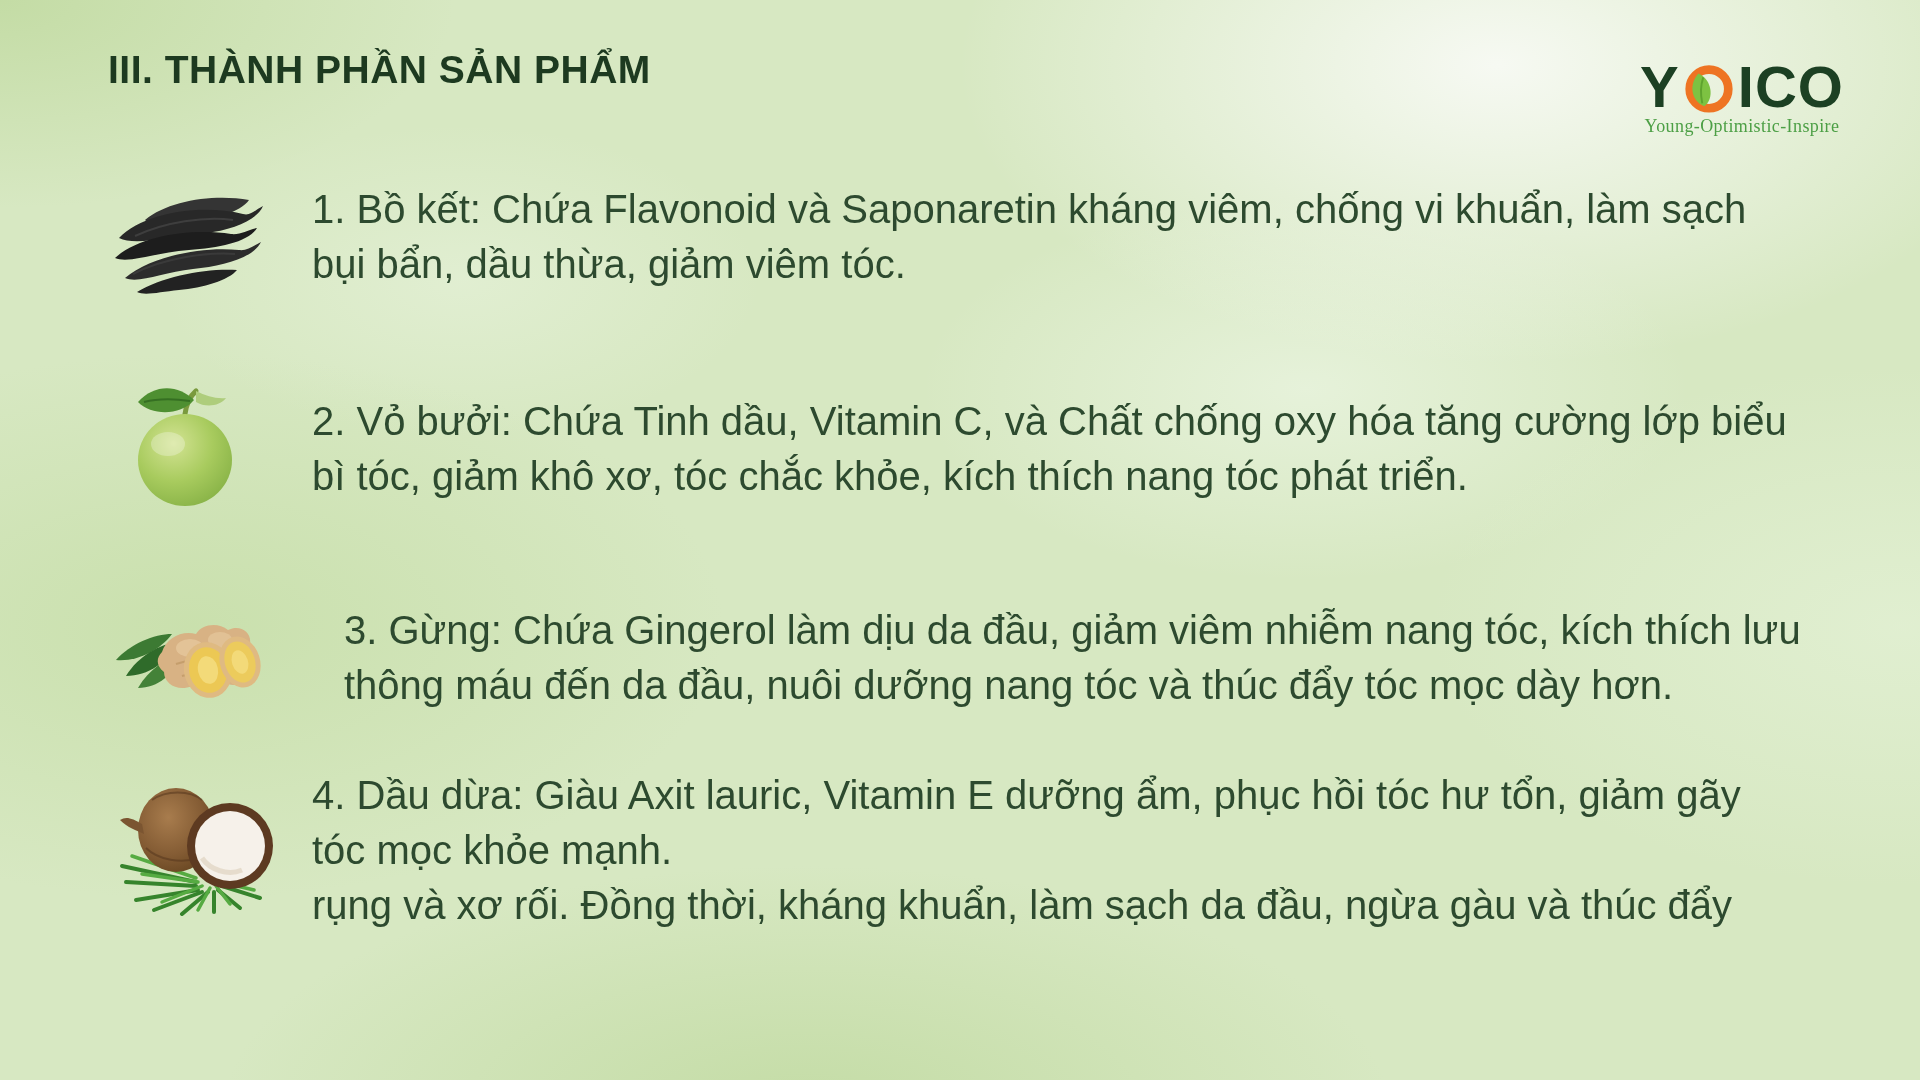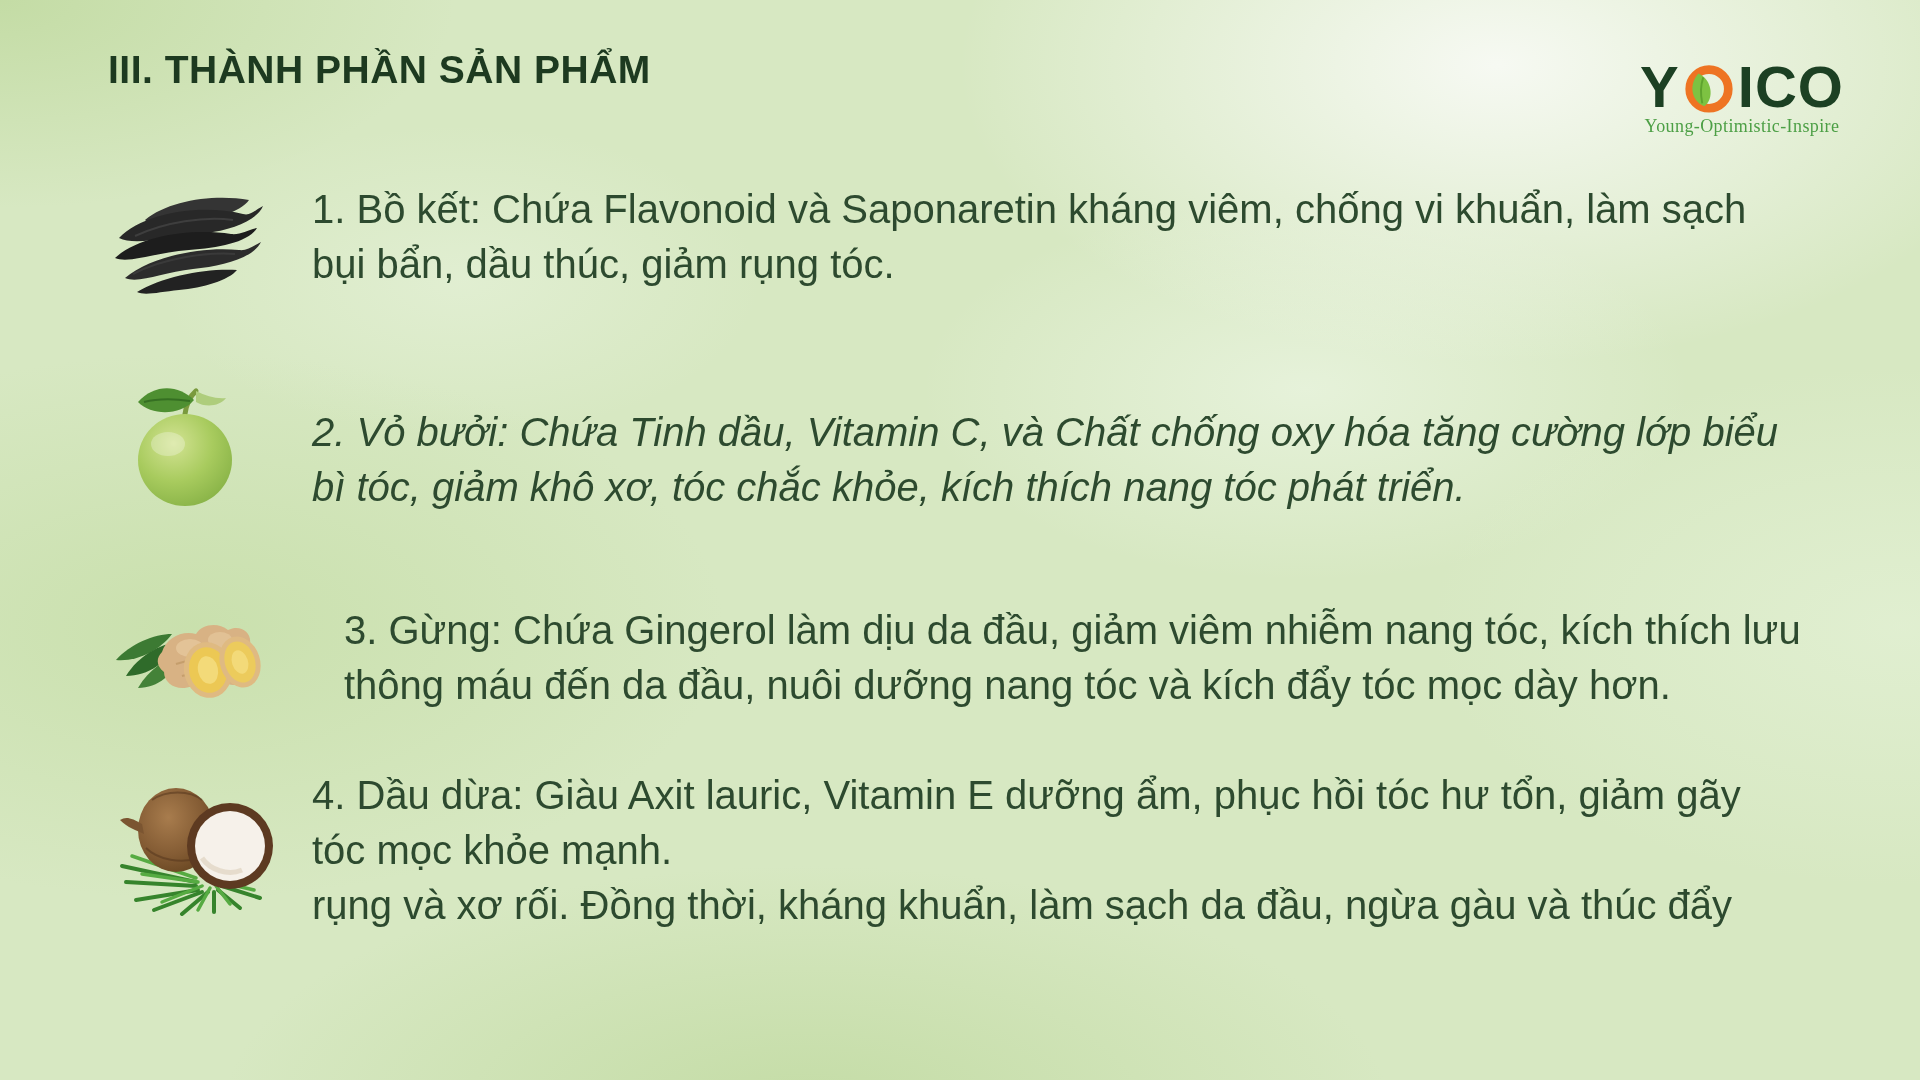--- a/index.html
+++ b/index.html
@@ -59,39 +59,39 @@
     <path d="M40 34 C64 14 110 8 144 14 C136 26 108 34 82 37 C62 39 48 41 40 34 Z" fill="#343434"></path>
     <path d="M14 52 C40 26 96 18 138 28 C146 30 150 24 158 20 C152 34 128 44 100 47 C64 51 30 60 14 52 Z" fill="#282828"></path>
     <path d="M10 72 C34 50 86 42 126 48 C136 49 142 44 152 42 C144 56 114 62 84 64 C52 66 24 78 10 72 Z" fill="#1d1d1d"></path>
     <path d="M20 92 C46 70 98 60 134 64 C142 65 148 60 156 56 C148 72 118 80 88 83 C58 86 34 98 20 92 Z" fill="#2c2c2c"></path>
     <path d="M32 106 C58 90 102 82 132 84 C124 94 98 102 74 104 C54 106 40 110 32 106 Z" fill="#222222"></path>
     <path d="M30 50 C60 36 100 30 128 34" fill="none" stroke="#474747" stroke-width="2" opacity="0.7"></path>
     <path d="M28 88 C58 72 102 66 130 68" fill="none" stroke="#454545" stroke-width="2" opacity="0.6"></path>
   </svg>
   <div class="row-text" style="top:182px;">
     <div>1. Bồ kết: Chứa Flavonoid và Saponaretin kháng viêm, chống vi khuẩn, làm sạch</div>
-    <div>bụi bẩn, dầu thúc, giảm rụng tóc.</div>
+    <div>bụi bẩn, dầu thừa, giảm viêm tóc.</div>
   </div>
 
   <svg class="ill" style="left:128px;top:364px;" width="114" height="144" viewBox="0 0 114 144">
     <defs>
       <radialGradient id="gpom" cx="38%" cy="32%" r="75%">
         <stop offset="0%" stop-color="#d3e393"></stop>
         <stop offset="55%" stop-color="#a8cb5e"></stop>
         <stop offset="100%" stop-color="#87b246"></stop>
       </radialGradient>
     </defs>
     <path d="M57 50 C58 42 60 34 68 27" fill="none" stroke="#7a9a3d" stroke-width="5" stroke-linecap="round"></path>
     <path d="M68 27 C78 32 88 35 98 34 C92 42 78 44 68 38 Z" fill="#aecd7c"></path>
     <path d="M66 36 C50 20 26 20 10 38 C24 52 52 52 66 36 Z" fill="#4e8f31"></path>
     <path d="M16 38 C32 34 48 35 62 37" fill="none" stroke="#356f22" stroke-width="2"></path>
     <ellipse cx="57" cy="96" rx="47" ry="46" fill="url(#gpom)"></ellipse>
     <ellipse cx="40" cy="80" rx="17" ry="12" fill="#ffffff" opacity="0.28"></ellipse>
   </svg>
-  <div class="row-text" style="top:405px;font-style:italic;">
+  <div class="row-text" style="top:394px;">
     <div>2. Vỏ bưởi: Chứa Tinh dầu, Vitamin C, và Chất chống oxy hóa tăng cường lớp biểu</div>
     <div>bì tóc, giảm khô xơ, tóc chắc khỏe, kích thích nang tóc phát triển.</div>
   </div>
 
   <svg class="ill" style="left:112px;top:604px;" width="154" height="96" viewBox="0 0 154 96">
     <path d="M4 56 C18 40 42 30 60 30 C48 46 26 58 4 56 Z" fill="#3c7a33"></path>
     <path d="M14 72 C26 52 48 40 66 38 C56 58 36 72 14 72 Z" fill="#2f6b2a"></path>
     <path d="M26 84 C36 66 54 54 70 50 C62 70 46 84 26 84 Z" fill="#448238"></path>
     <path d="M50 48 C54 34 70 26 84 30 C90 20 106 18 116 26 C128 20 140 28 138 40 C148 48 144 60 134 64 C138 74 128 84 116 80 C106 90 88 90 80 82 C66 88 52 80 52 68 C44 62 44 54 50 48 Z" fill="#d8b284"></path>
     <ellipse cx="78" cy="44" rx="14" ry="9" fill="#e6c79c" opacity="0.8"></ellipse>
@@ -103,21 +103,21 @@
       <ellipse cx="96" cy="66" rx="10" ry="14" fill="#f3da79"></ellipse>
     </g>
     <g transform="rotate(-18 128 58)">
       <ellipse cx="128" cy="58" rx="20" ry="26" fill="#dfba82"></ellipse>
       <ellipse cx="128" cy="58" rx="15" ry="21" fill="#eccb5c"></ellipse>
       <ellipse cx="128" cy="58" rx="8" ry="12" fill="#f3da79"></ellipse>
     </g>
   </svg>
   <div class="row-text" style="top:603px;margin-left:32px;">
     <div>3. Gừng: Chứa Gingerol làm dịu da đầu, giảm viêm nhiễm nang tóc, kích thích lưu</div>
-    <div>thông máu đến da đầu, nuôi dưỡng nang tóc và kích đẩy tóc mọc dày hơn.</div>
+    <div>thông máu đến da đầu, nuôi dưỡng nang tóc và thúc đẩy tóc mọc dày hơn.</div>
   </div>
 
   <svg class="ill" style="left:118px;top:778px;" width="158" height="138" viewBox="0 0 158 138">
     <defs>
       <radialGradient id="gcoco" cx="40%" cy="35%" r="75%">
         <stop offset="0%" stop-color="#a87c4d"></stop>
         <stop offset="60%" stop-color="#845c34"></stop>
         <stop offset="100%" stop-color="#64431f"></stop>
       </radialGradient>
     </defs>

